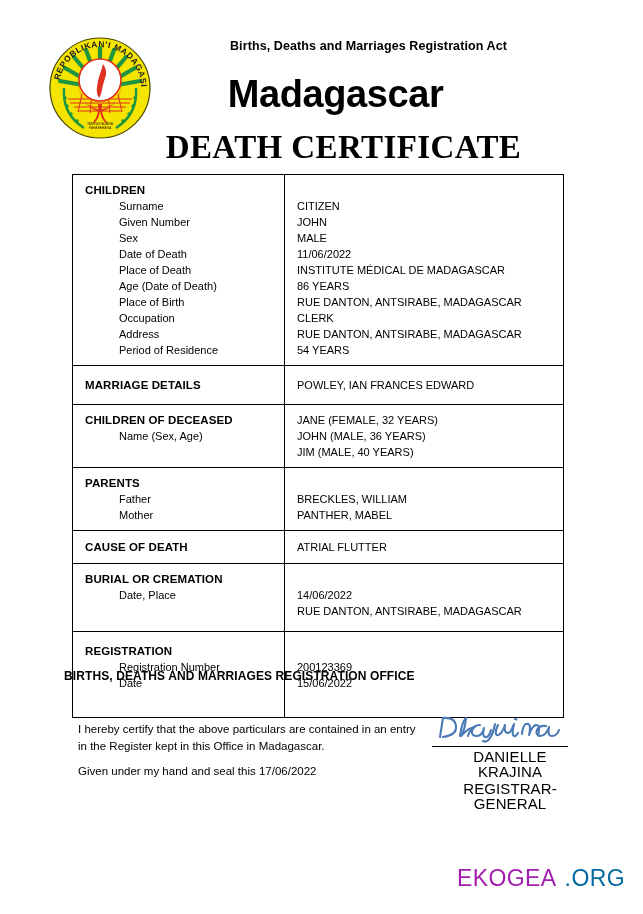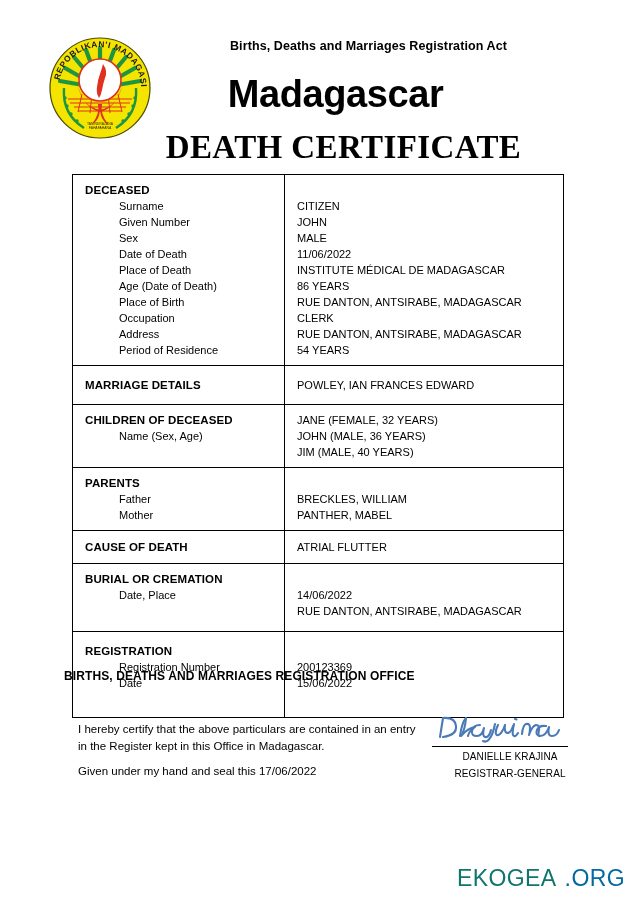--- a/index.html
+++ b/index.html
@@ -160,37 +160,37 @@
     position: absolute;
     left: 6px;
     top: 0;
   }
   #sig-rule {
     border-top: 1px solid #000000;
     width: 136px;
     margin: 0 auto;
   }
   .sig-name {
-    font-size: 10px;
+    font-size: 15px;
     line-height: 15px;
     letter-spacing: 0.1px;
     padding-top: 2px;
     margin-left: 20px;
   }
 
   
   #watermark {
     position: absolute;
     right: 18px;
     bottom: 22px;
     font-size: 23px;
     letter-spacing: 0.4px;
     white-space: nowrap;
   }
-  #wm-main { color: #0f766e; }
+  #wm-main { color: #a21caf; }
   #wm-tld  { color: #0369a1; margin-left: 8px; }
 </style>
 </head>
 <body>
 
 <div id="header">
 
   <div id="emblem">
     <svg width="104" height="104" viewBox="0 0 104 104">
       <circle cx="52" cy="52" r="50" fill="#f5e400" stroke="#4a4a00" stroke-width="1.2"></circle>
@@ -250,21 +250,21 @@
   <div id="country-title">Madagascar</div>
   <div id="doc-title">DEATH CERTIFICATE</div>
 </div>
 
 <table id="cert-table">
   <tbody>
 
     <tr>
       <td class="label-cell">
         <div class="cell-inner">
-          <div class="sect-head">DECEASED</div>
+          <div class="sect-head">CHILDREN</div>
           <div class="sub-label">Surname</div>
           <div class="sub-label">Given Number</div>
           <div class="sub-label">Sex</div>
           <div class="sub-label">Date of Death</div>
           <div class="sub-label">Place of Death</div>
           <div class="sub-label">Age (Date of Death)</div>
           <div class="sub-label">Place of Birth</div>
           <div class="sub-label">Occupation</div>
           <div class="sub-label">Address</div>
           <div class="sub-label">Period of Residence</div>

